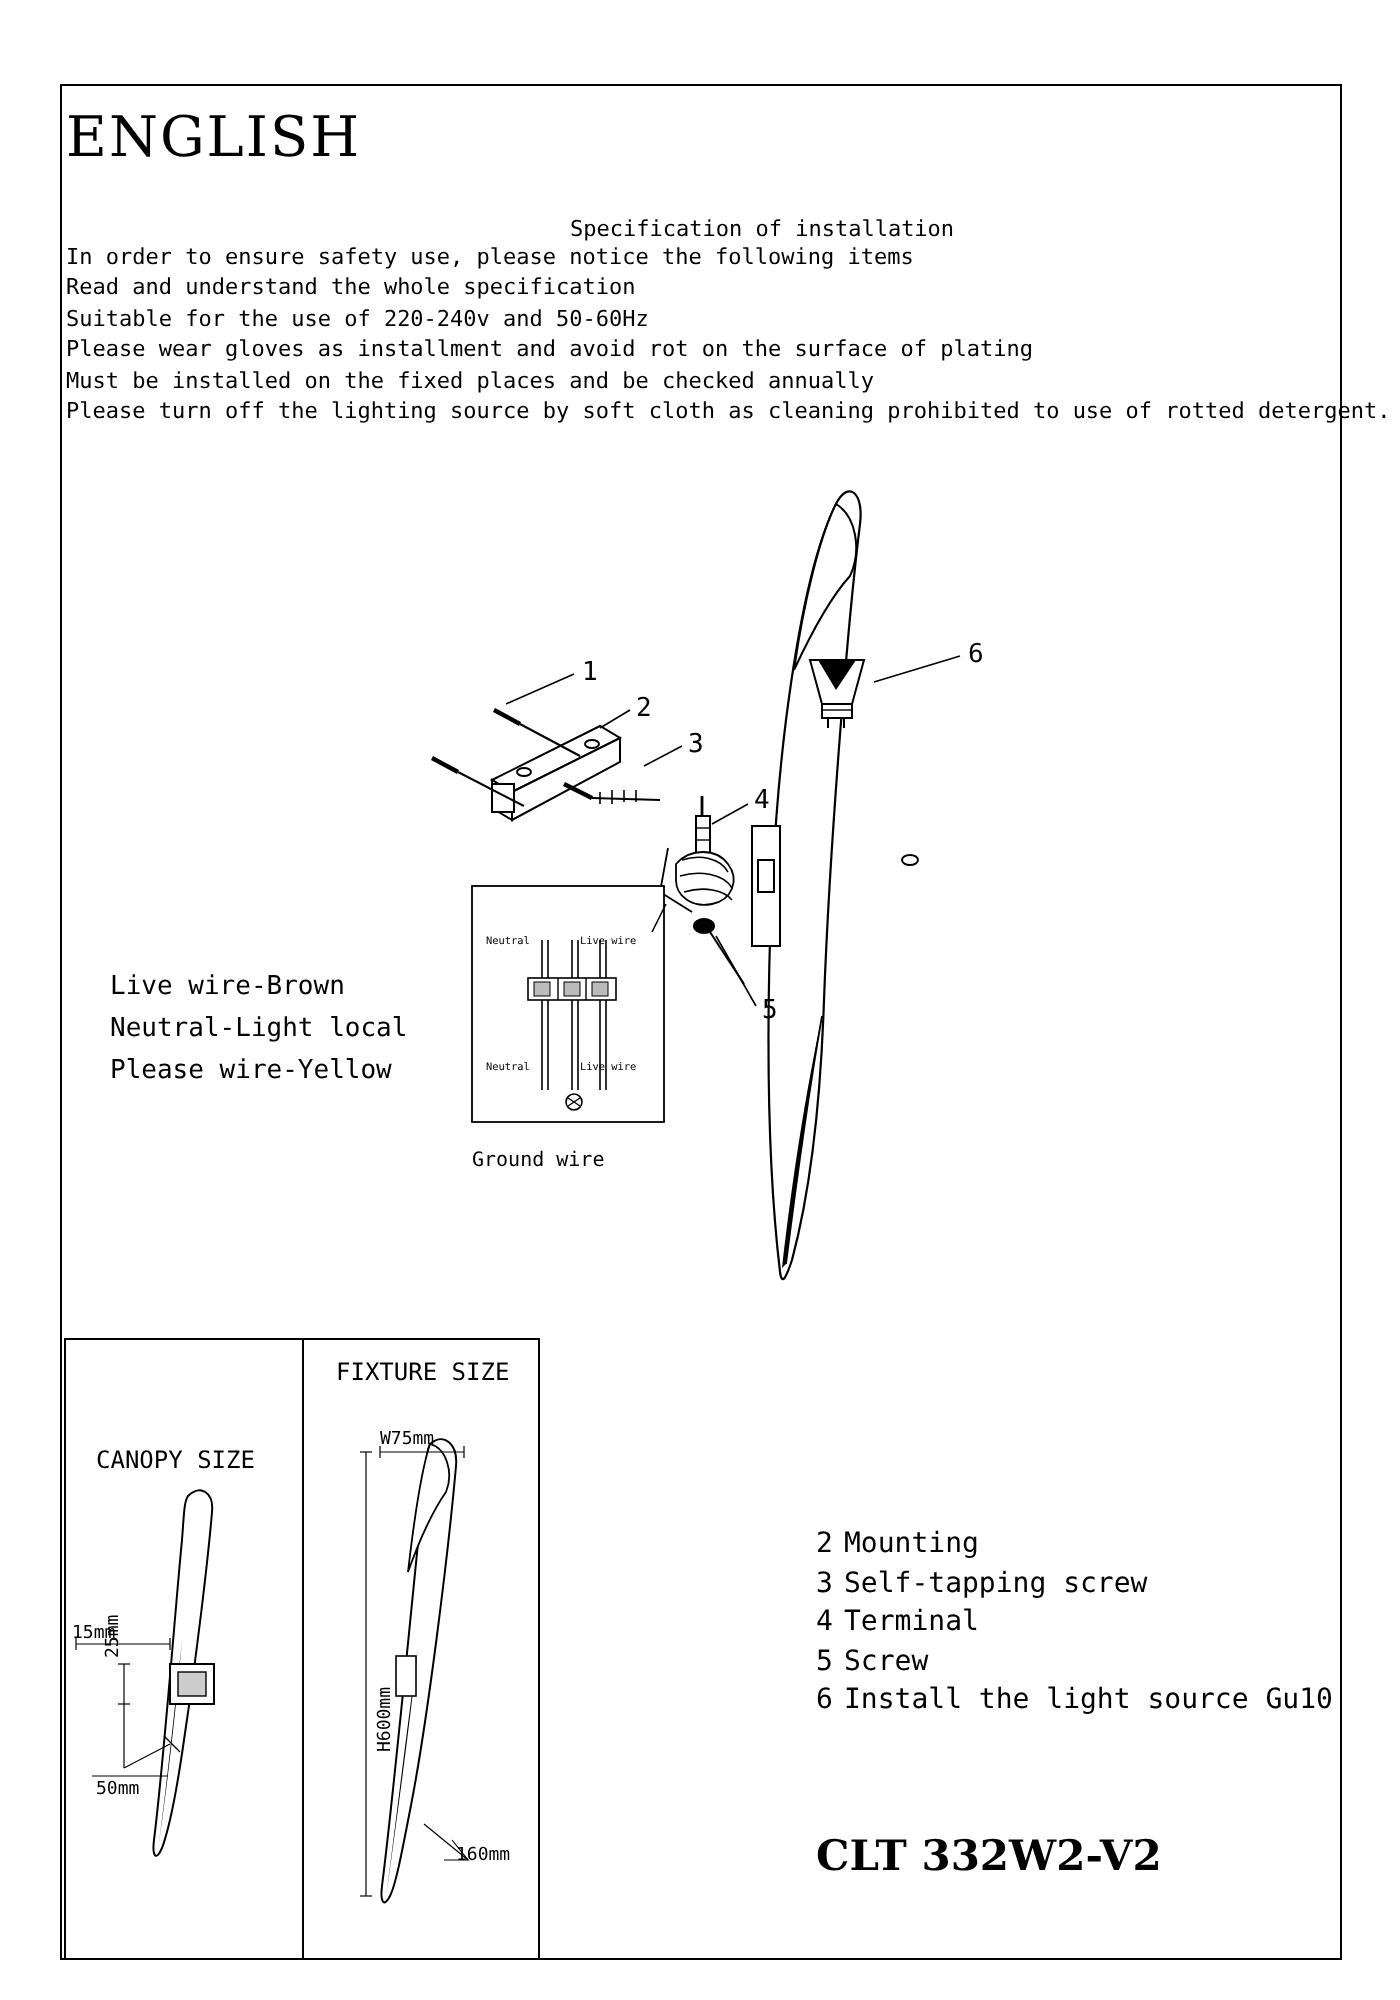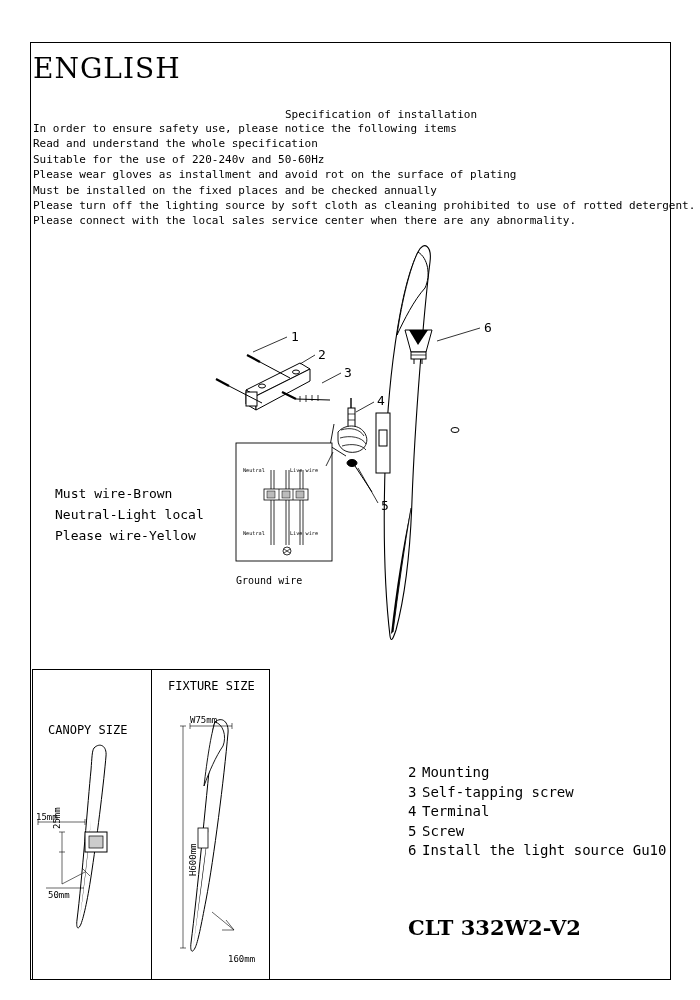--- a/index.html
+++ b/index.html
@@ -118,21 +118,21 @@
   .dim {
     position: absolute;
     font-size: 9px;
     white-space: nowrap;
   }
   .dim-15 { left: 36px; top: 812px; }
   .dim-25 { left: 52px; top: 829px; transform: rotate(-90deg); transform-origin: left top; }
   .dim-50 { left: 48px; top: 890px; }
   .dim-w75 { left: 190px; top: 715px; }
   .dim-h600 { left: 188px; top: 876px; transform: rotate(-90deg); transform-origin: left top; }
-  .dim-160 { left: 228px; top: 954px; }
+  .dim-160 { left: 228px; top: 923px; }
 
   svg { display: block; }
   .drawing {
     position: absolute;
     left: 0; top: 0;
     width: 700px; height: 1000px;
     pointer-events: none;
   }
   .callout {
     position: absolute;
@@ -150,21 +150,20 @@
 
   <div class="spec-heading">Specification of installation</div>
 
   <div class="spec-lines">
     <div>In order to ensure safety use, please notice the following items</div>
     <div>Read and understand the whole specification</div>
     <div>Suitable for the use of 220-240v and 50-60Hz</div>
     <div>Please wear gloves as installment and avoid rot on the surface of plating</div>
     <div>Must be installed on the fixed places and be checked annually</div>
     <div>Please turn off the lighting source by soft cloth as cleaning prohibited to use of rotted detergent.</div>
-    <div>Please connect with the local sales service center when there are any abnormality.</div>
   </div>
 
   <svg class="drawing" viewBox="0 0 700 1000">
     <g fill="none" stroke="#000" stroke-width="1">
 
       <path d="M390 636 C 381 560 383 440 393 360 C 400 305 409 270 418 252
                C 424 240 432 246 430 262 C 424 310 415 420 412 500
                C 410 560 404 600 396 630 C 393 639 391 643 390 636 Z" fill="#ffffff" stroke="#000" stroke-width="1.1"></path>
 
       <path d="M391 634 C 396 590 403 545 411 508 C 404 548 398 592 393 632 Z" fill="#000" stroke="none"></path>
@@ -270,21 +269,21 @@
   </svg>
 
   <div class="callout" style="left:291px; top:329px;">1</div>
   <div class="callout" style="left:318px; top:347px;">2</div>
   <div class="callout" style="left:344px; top:365px;">3</div>
   <div class="callout" style="left:377px; top:393px;">4</div>
   <div class="callout" style="left:381px; top:498px;">5</div>
   <div class="callout" style="left:484px; top:320px;">6</div>
 
   <div class="wire-legend">
-    <div>Must wire-Brown</div>
+    <div>Live wire-Brown</div>
     <div>Neutral-Light local</div>
     <div>Please wire-Yellow</div>
   </div>
 
   <div class="ground-wire-label">Ground wire</div>
 
   <div class="size-box">
     <div class="divider"></div>
   </div>
   <div class="size-title-left">CANOPY SIZE</div>

